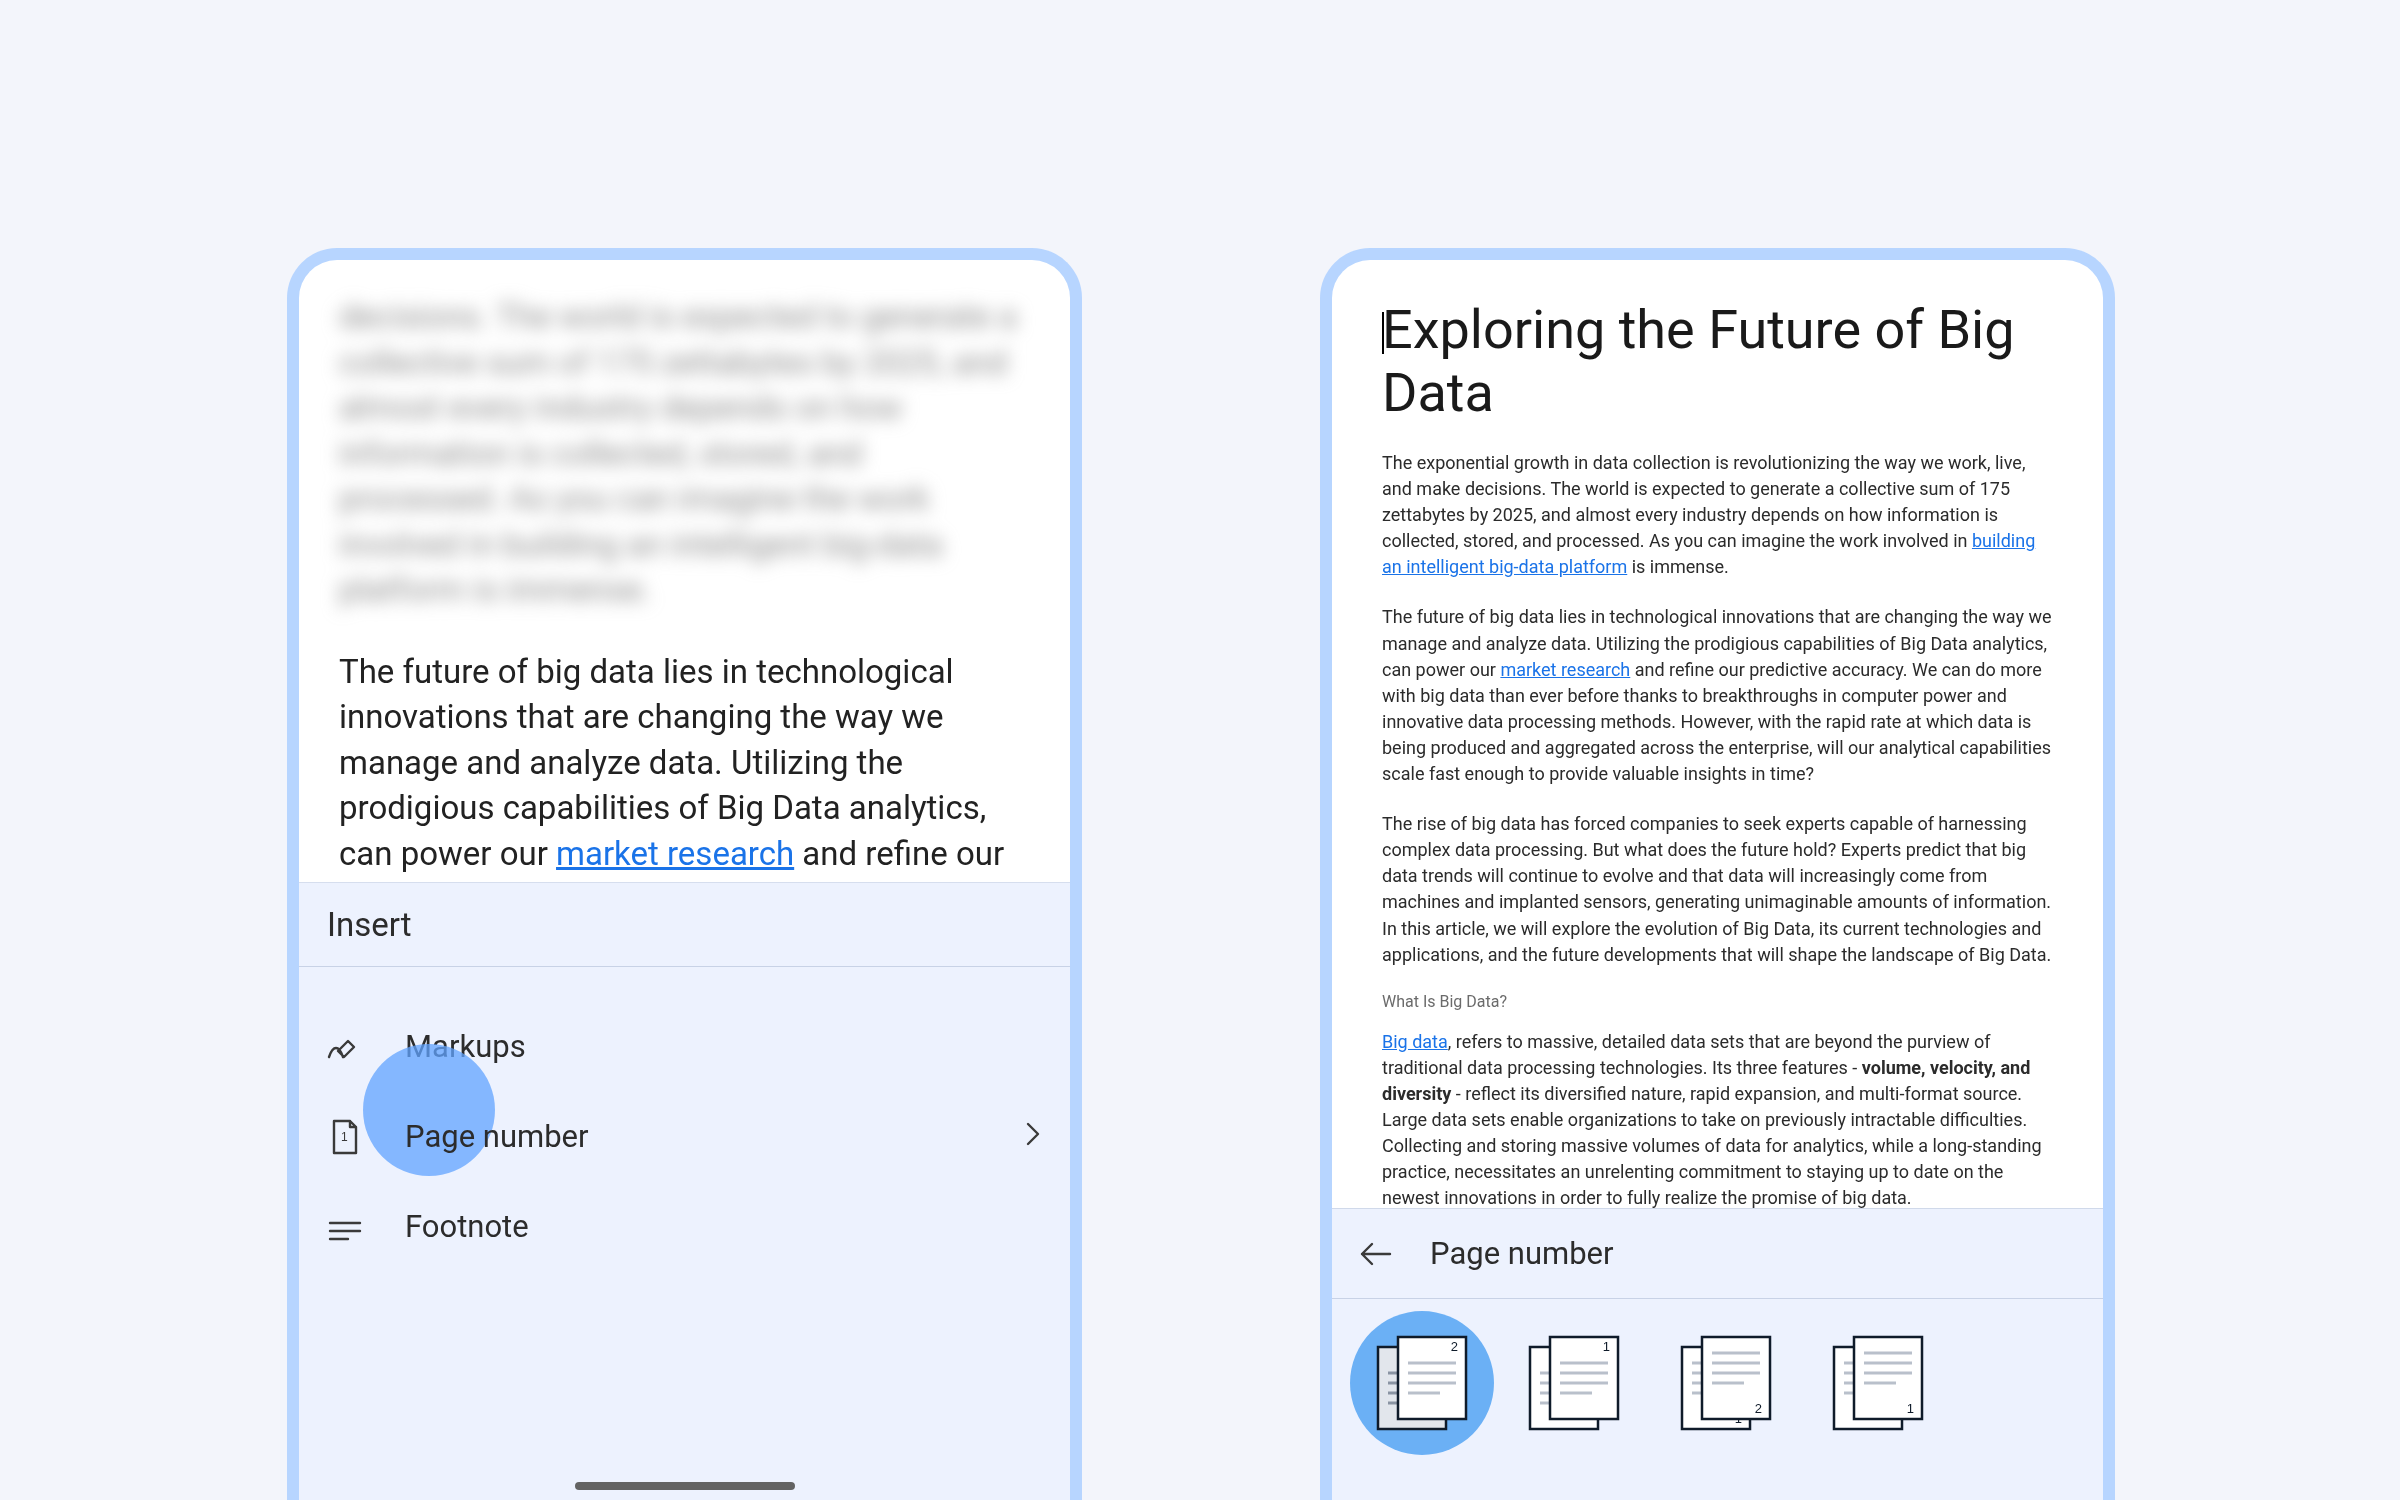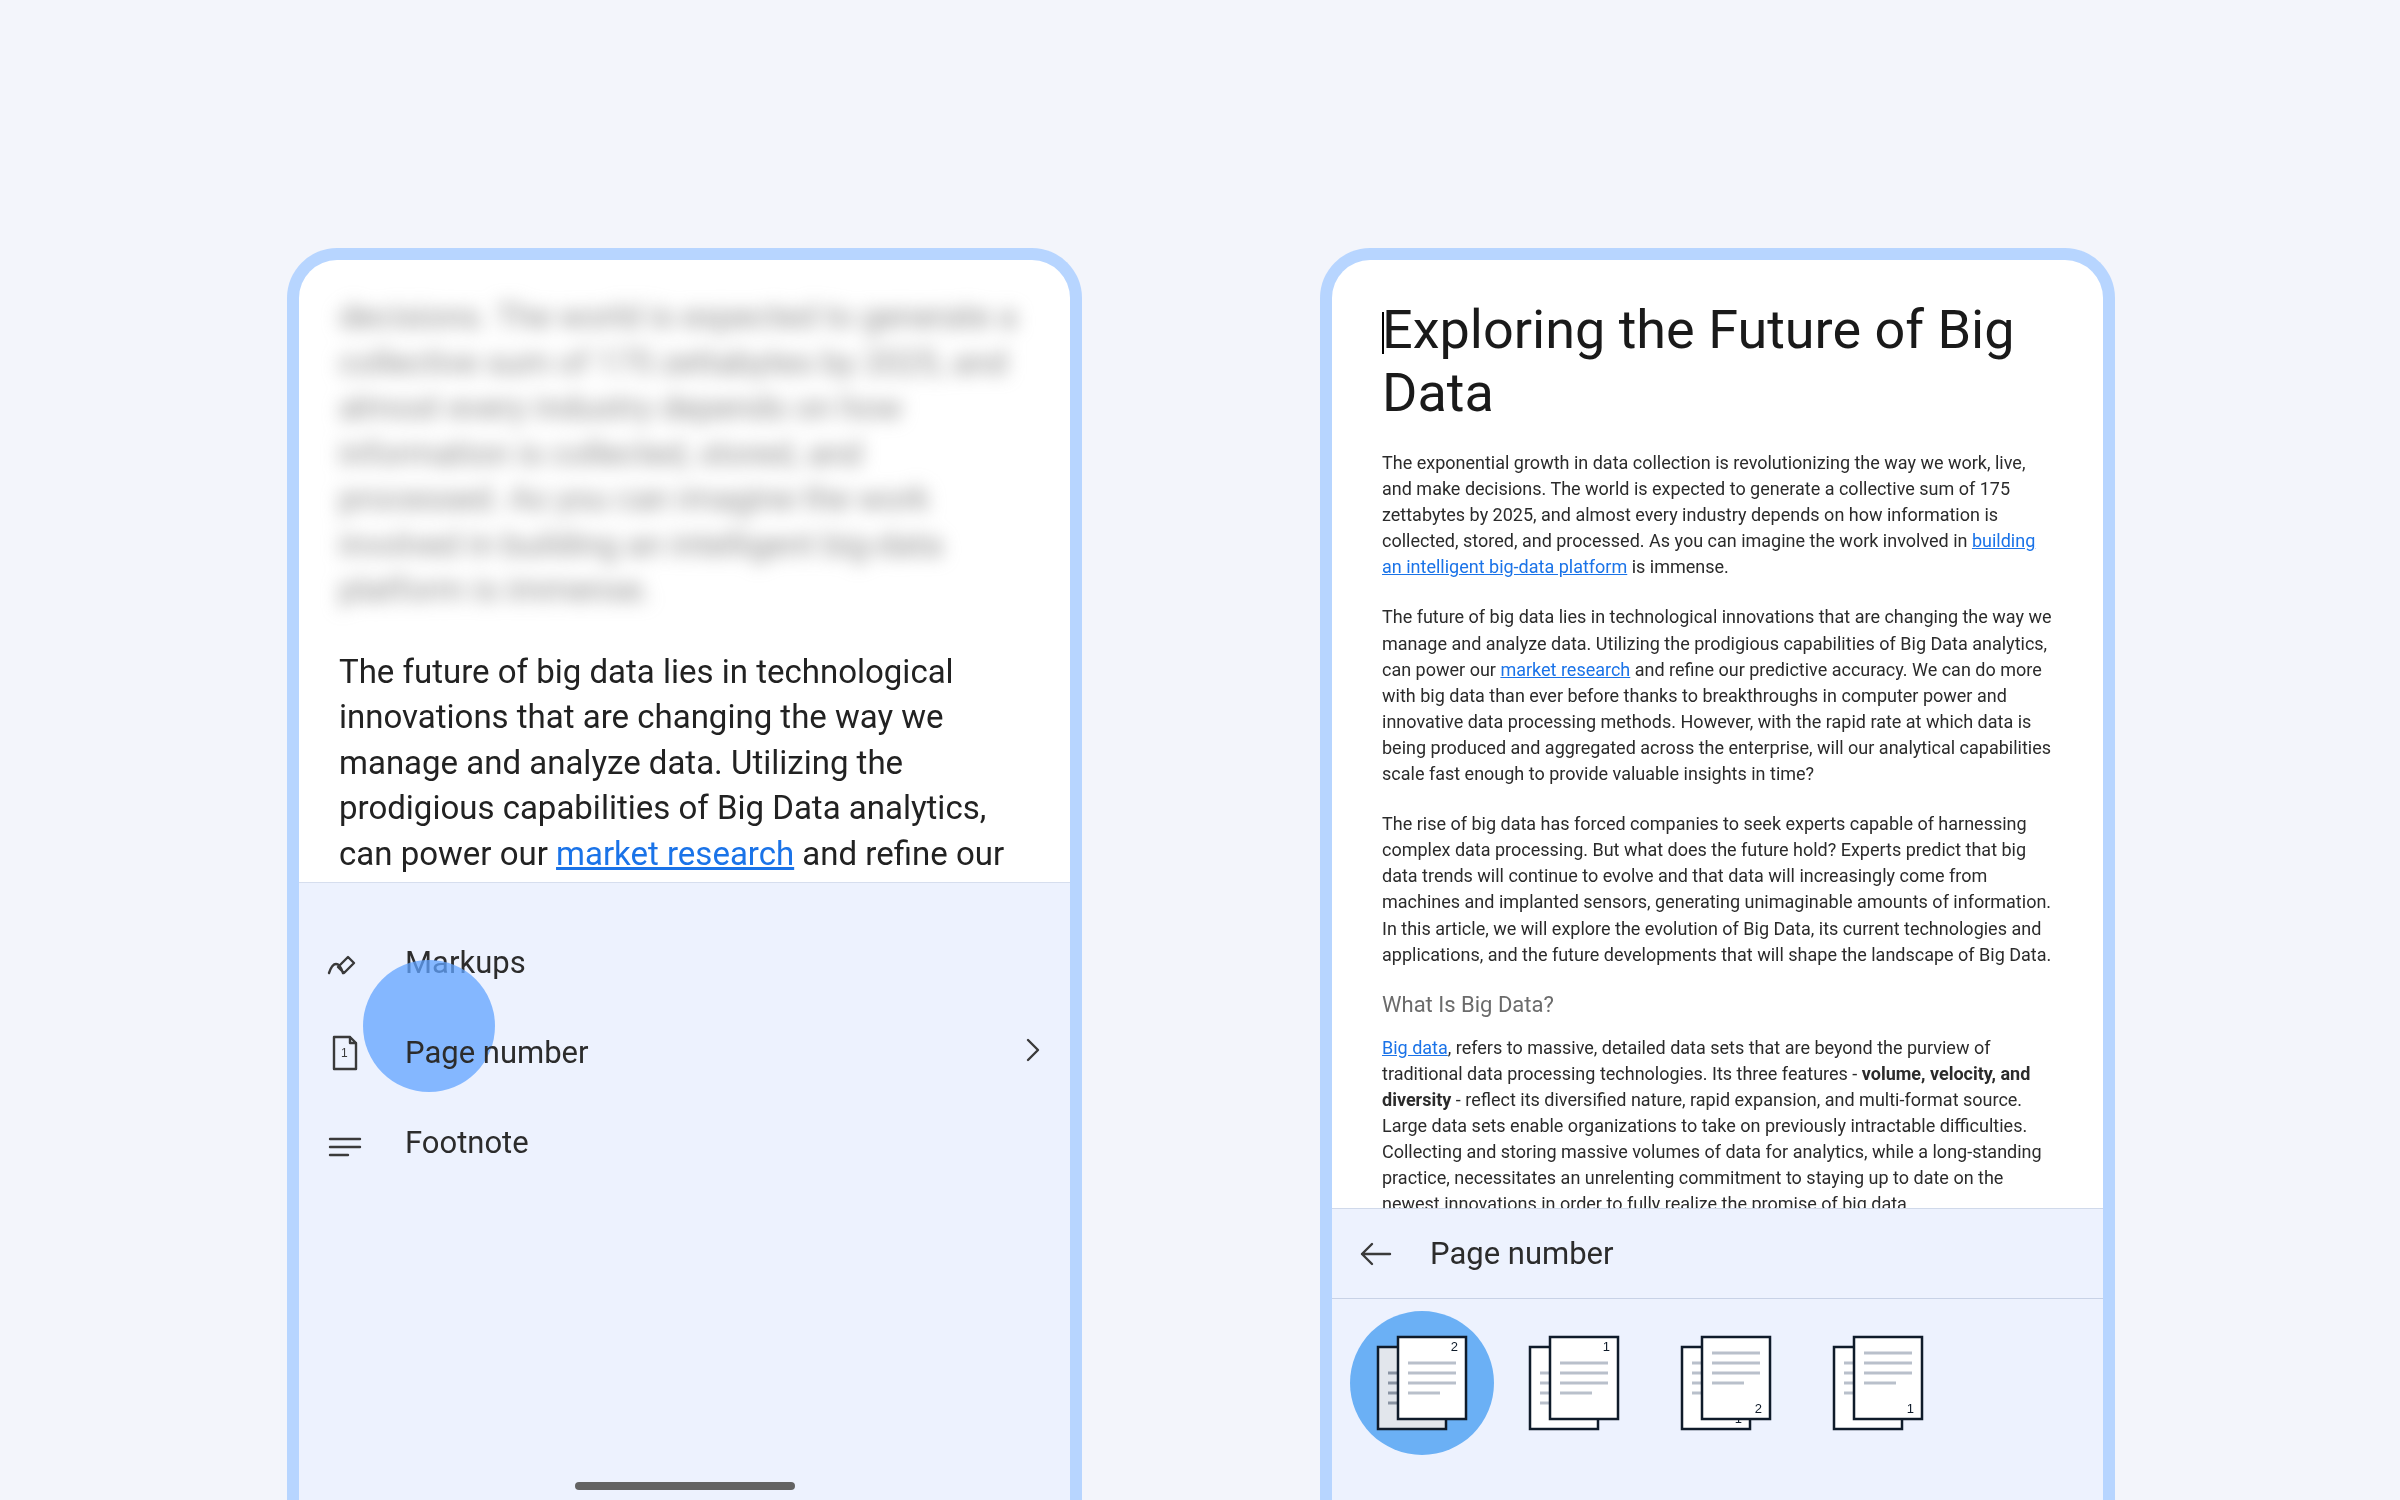--- a/index.html
+++ b/index.html
@@ -143,21 +143,21 @@
     margin-right: -2px;
   }
   .para {
     font-size: 18px;
     line-height: 1.45;
     color: #2b2b2b;
     margin-bottom: 24px;
   }
   .para a { color: #1a73e8; text-decoration: underline; }
   .subhead {
-    font-size: 22px;
+    font-size: 16px;
     color: #6b6b6b;
     margin: 8px 0 18px 0;
     font-weight: 400;
   }
   .para .bold { font-weight: 700; }
 
   .pn-panel {
     position: absolute;
     left: 0; right: 0;
     top: 948px;
@@ -213,20 +213,21 @@
   <div class="doc-area-left">
     <div class="blur-text">
       <span>decisions. The world is expected to generate a collective sum of 175 zettabytes by 2025, and almost every industry depends on how information is collected, stored, and processed. As you can imagine the work involved in building an intelligent big-data platform is immense.</span>
     </div>
     <div class="clear-para">
       <span>The future of big data lies in technological innovations that are changing the way we manage and analyze data. Utilizing the prodigious capabilities of Big Data analytics, can power our </span><a href="#">market research</a><span> and refine our predictive accuracy. We can do more with big data than ever before thanks to breakthroughs in</span>
     </div>
   </div>
 
   <div class="insert-panel">
+    <div class="insert-header">Insert</div>
     <div class="insert-list">
 
       <div class="insert-item">
         <span class="icon">
           <svg width="38" height="28" viewBox="0 0 38 28">
               <path class="ic-stroke" d="M3 20 C7 8, 13 8, 17 20 M12 14 L22 4 L28 10 L18 20 Z"></path>
             </svg>
         </span>
         <span class="label">Markups</span>
       </div>

